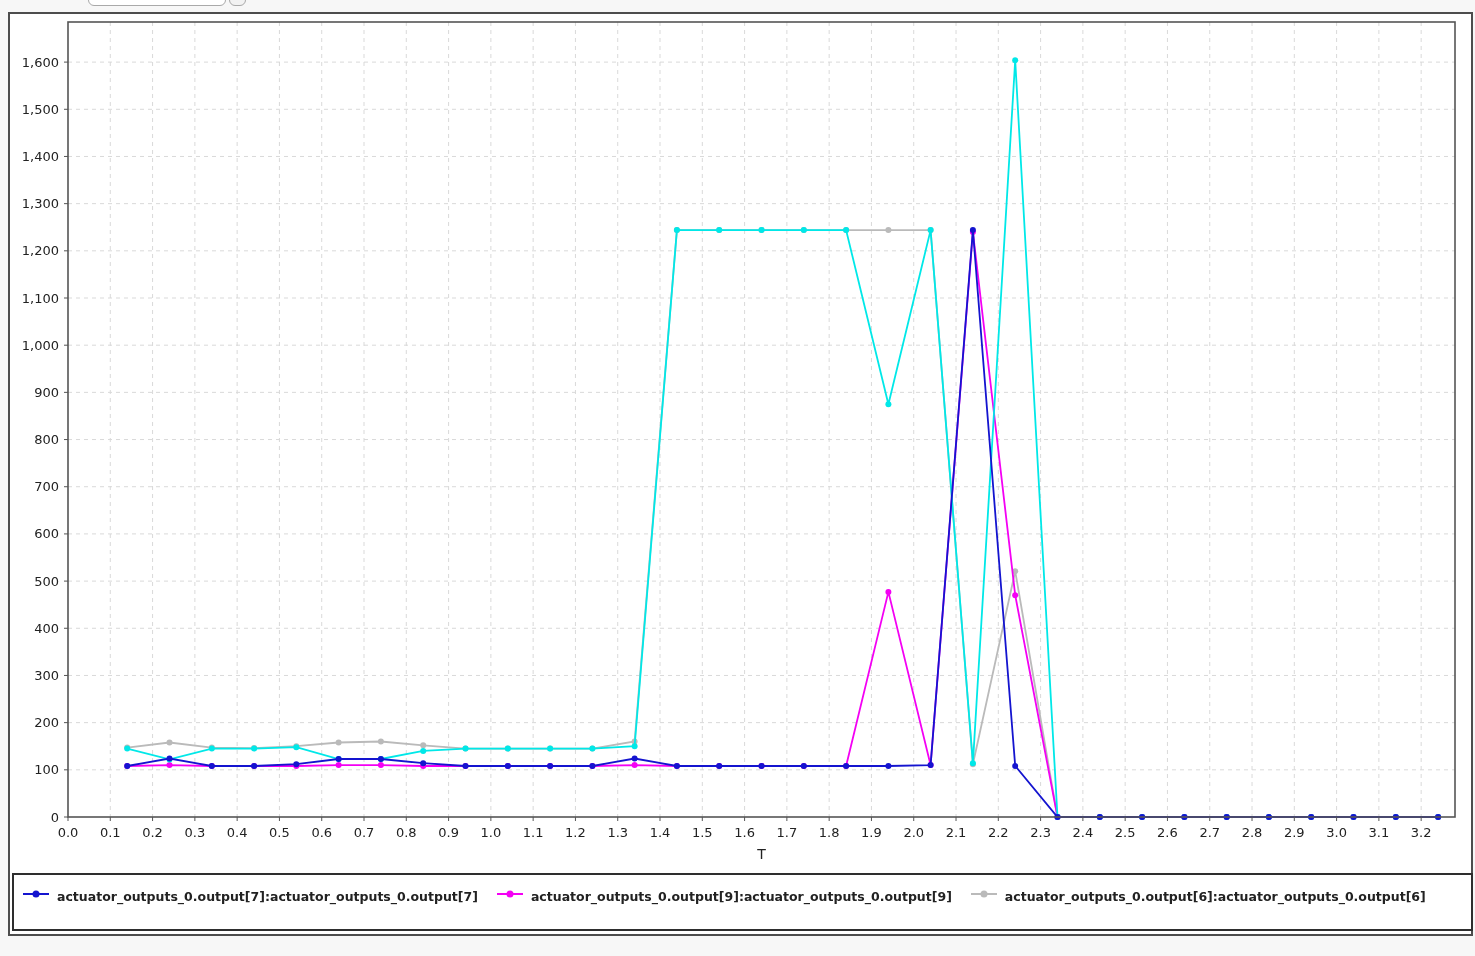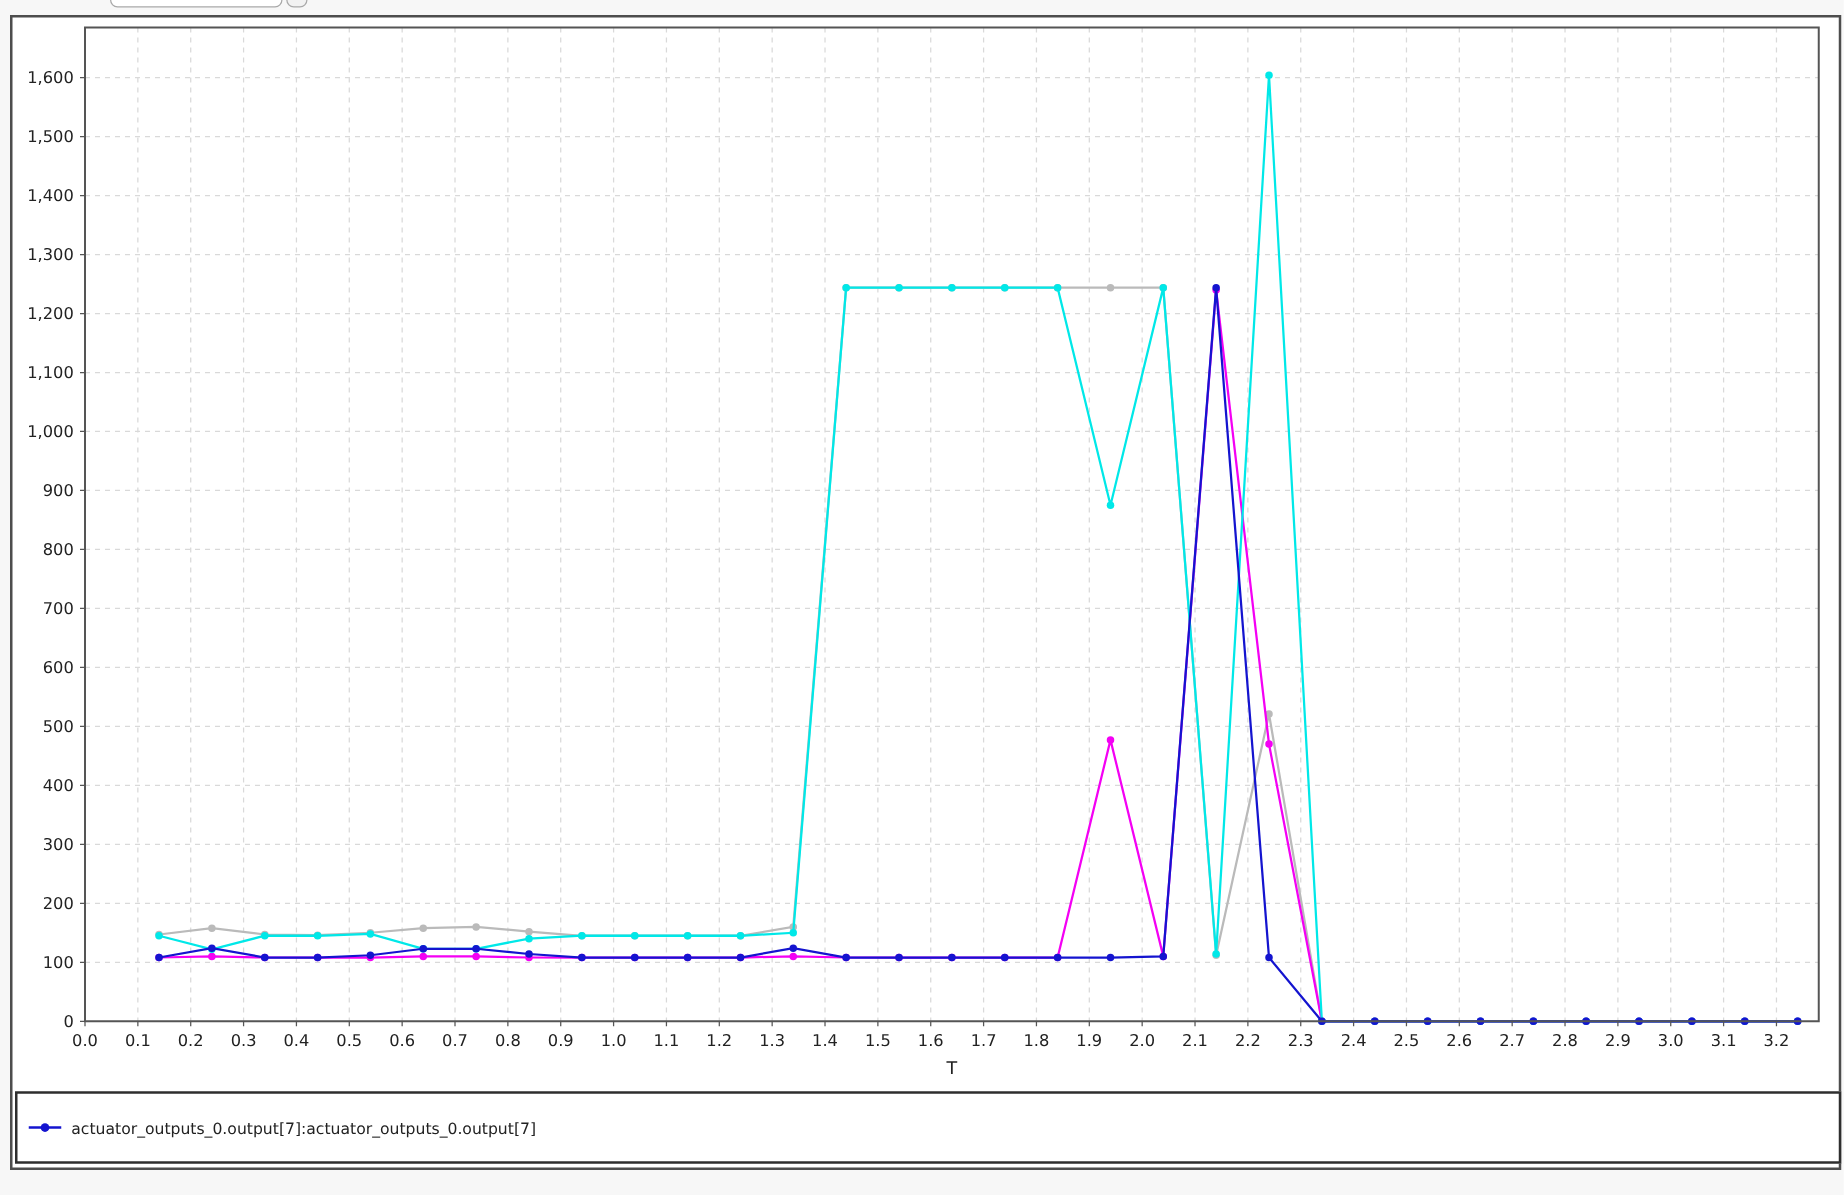--- a/index.html
+++ b/index.html
@@ -28,21 +28,21 @@
   .chart-svg{position:absolute;left:0;top:0;}
   .chart-svg text{font:13px "DejaVu Sans",sans-serif;fill:#222;}
   .chart-svg .axis-title{font:14px "DejaVu Sans",sans-serif;fill:#222;}
   .legend-box{
     position:absolute;left:2px;top:859px;width:1441px;
     border:2px solid #2e2e2e;background:#fff;
     display:flex;flex-wrap:wrap;align-items:center;
     column-gap:18px;row-gap:0;
     padding:2px 8px;min-height:50px;
   }
-  .legend-item{display:flex;align-items:center;gap:7px;height:26px;}
+  .legend-item{display:flex;gap:7px;height:26px;font-weight:bold;}
   .legend-label{font-size:12.5px;color:#222;white-space:nowrap;}
 </style>
 </head>
 <body>
 
 <input class="top-input" value="" style="">
 <button class="top-button"></button>
 
 <div class="chart-panel">
   <svg id="chart-svg" class="chart-svg" width="1457" height="852">
@@ -330,14 +330,28 @@
       <text class="axis-title" x="751.5" y="845" text-anchor="middle">T</text>
     </svg>
   <div class="legend-box" id="legend-box">
       <div class="legend-item">
         <svg width="28" height="10">
        <line x1="1" y1="5" x2="27" y2="5" stroke="#1414cf" stroke-width="2"></line>
        <circle cx="14" cy="5" r="3.5" fill="#1414cf"></circle>
      </svg>
      <span class="legend-label">actuator_outputs_0.output[7]:actuator_outputs_0.output[7]</span>
       </div>
+      <div class="legend-item">
+        <svg width="28" height="10">
+       <line x1="1" y1="5" x2="27" y2="5" stroke="#f400f4" stroke-width="2"></line>
+       <circle cx="14" cy="5" r="3.5" fill="#f400f4"></circle>
+     </svg>
+     <span class="legend-label">actuator_outputs_0.output[9]:actuator_outputs_0.output[9]</span>
+      </div>
+      <div class="legend-item">
+        <svg width="28" height="10">
+       <line x1="1" y1="5" x2="27" y2="5" stroke="#bababa" stroke-width="2"></line>
+       <circle cx="14" cy="5" r="3.5" fill="#bababa"></circle>
+     </svg>
+     <span class="legend-label">actuator_outputs_0.output[6]:actuator_outputs_0.output[6]</span>
+      </div>
     </div>
 </div>
 
 </body></html>

